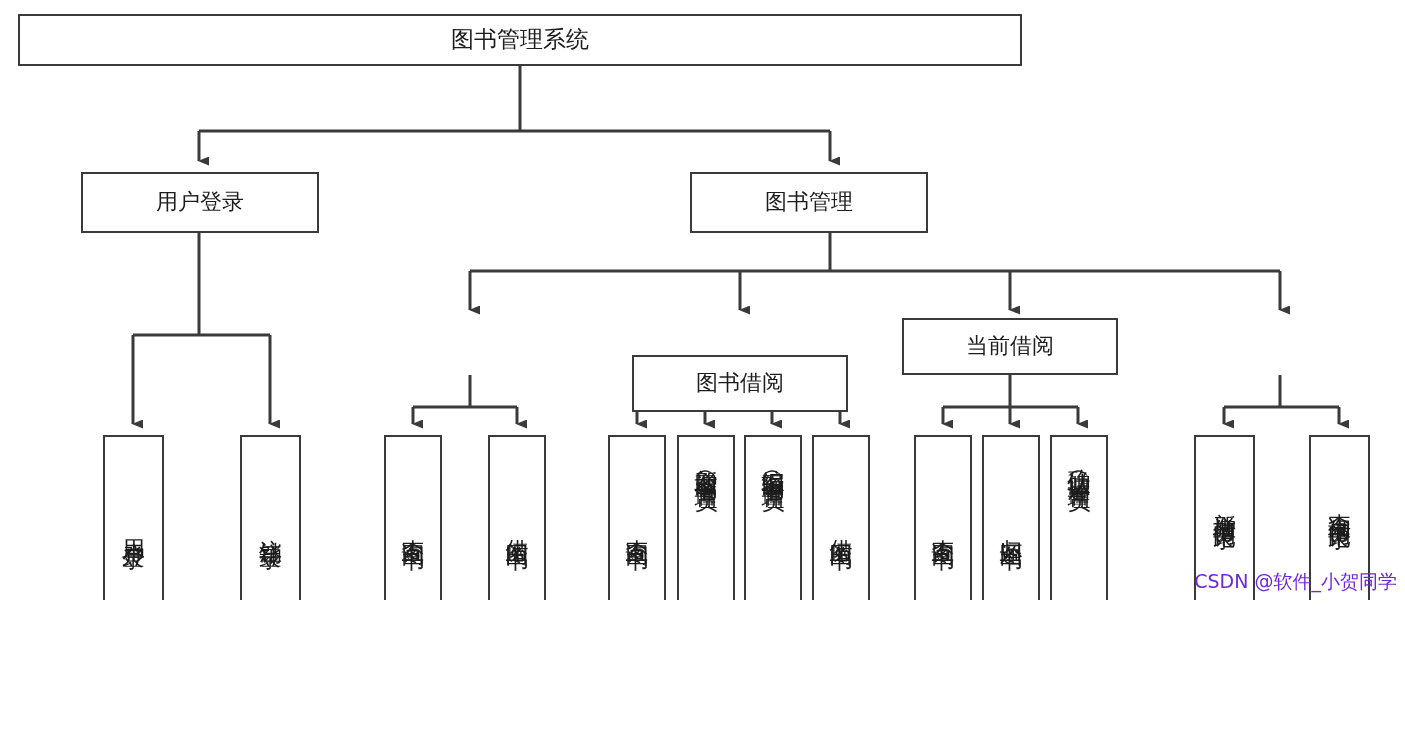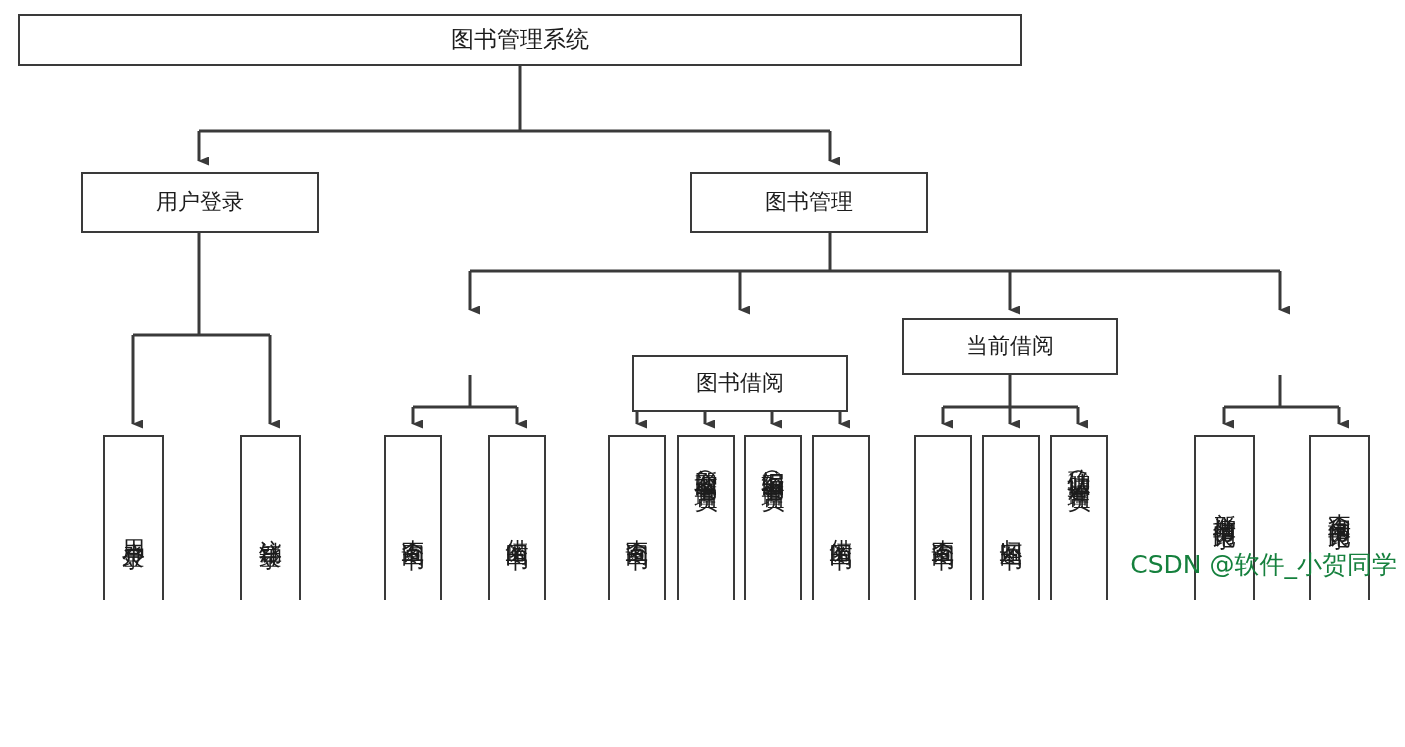--- a/index.html
+++ b/index.html
@@ -64,23 +64,23 @@
   }
   .node.leaf.mid .node-label {
     margin-top: 52px;
   }
   .node.leaf.long .node-label {
     margin-top: 8px;
   }
   #watermark {
     position: absolute;
     right: 8px;
-    bottom: 19px;
-    font-size: 25px;
-    color: #15803d;
+    bottom: 5px;
+    font-size: 19px;
+    color: #6d28d9;
     z-index: 5;
     white-space: nowrap;
     pointer-events: none;
   }
 </style>
 </head>
 <body>
 
 <div id="diagram-root">
 

